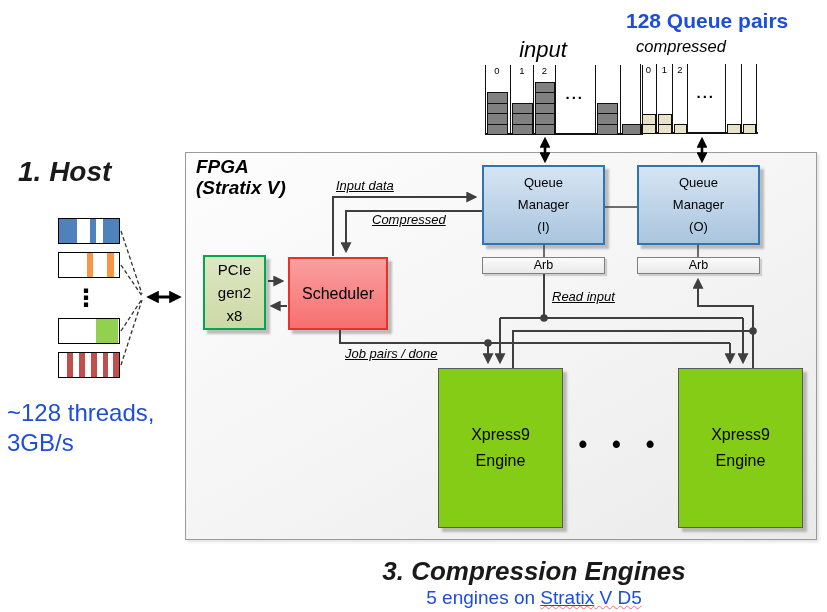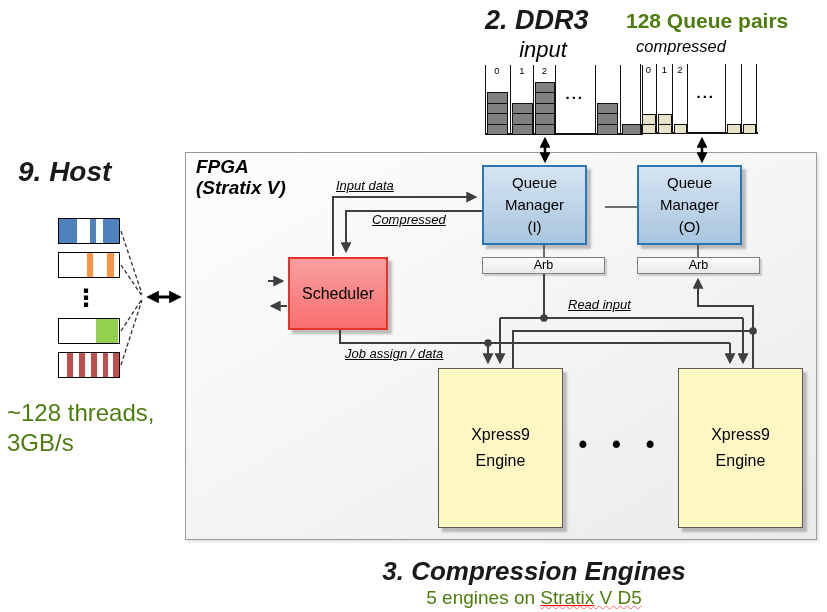--- a/index.html
+++ b/index.html
@@ -2,51 +2,51 @@
 <html><head>
 <meta charset="utf-8">
 <style>
   html,body{margin:0;padding:0;background:#fff;}
   #stage{
     position:relative;width:827px;height:612px;background:#ffffff;overflow:hidden;
     font-family:"Liberation Sans","DejaVu Sans",sans-serif;color:#000;
   }
   .abs{position:absolute;}
   .title{font-weight:bold;font-style:italic;color:#1a1a1a;}
-  .red{color:#4d7c0f;}
+  .red{color:#1d4ed8;}
   .italic-label{font-style:italic;font-size:13px;color:#000;}
   .center{text-align:center;}
 
   
   #fpga-box{
     left:185px;top:152px;width:632px;height:388px;
     background:linear-gradient(150deg,#fdfdfd 0%,#f4f4f4 55%,#eaeaea 100%);
     border:1.3px solid #9a9a9a;box-shadow:2px 2px 3px rgba(0,0,0,0.12);
     box-sizing:border-box;
   }
   #fpga-label{left:196px;top:156px;width:92px;
     font-weight:bold;font-style:italic;font-size:19px;line-height:21px;}
 
   
   .box{box-sizing:border-box;display:flex;flex-direction:column;align-items:center;justify-content:center;
        box-shadow:3.5px 4px 2px rgba(130,130,130,0.5);}
   #pcie-box{left:203px;top:255px;width:63px;height:75px;border:2.5px solid #00a651;
     background:linear-gradient(#dde7c2,#ccd9a6);font-size:15px;line-height:23px;}
   #scheduler-box{left:288px;top:257px;width:100px;height:73px;border:2.5px solid #e63329;
     background:linear-gradient(#fa9f9f,#f76f6f);font-size:16px;}
-  .qm-box{width:105px;height:80px;border:2.5px solid #2e75b6;
-    background:linear-gradient(#d6e4f3,#a9c5de);font-size:15px;line-height:22px;}
+  .qm-box{width:123px;height:80px;border:2.5px solid #2e75b6;
+    background:linear-gradient(#d6e4f3,#a9c5de);font-size:13px;line-height:22px;}
   #qm-i{left:482px;top:165px;}
   #qm-o{left:637px;top:165px;}
   .arb-box{width:123px;height:17px;border:1px solid #7f7f7f;
     background:linear-gradient(#fbfbfb,#e9e9e9);font-size:12.5px;line-height:15px;
     box-shadow:2px 2px 1px rgba(150,150,150,0.4);}
   #arb-i{left:482px;top:257px;}
   #arb-o{left:637px;top:257px;}
-  .engine-box{width:125px;height:160px;border:1.6px solid #595959;background:#fef9c3;
+  .engine-box{width:125px;height:160px;border:1.6px solid #595959;background:#84cc16;
     font-size:16px;line-height:26px;}
   #engine-left{left:438px;top:368px;}
   #engine-right{left:678px;top:368px;}
   #engine-dots{left:576px;top:430px;width:90px;font-size:25px;font-weight:bold;letter-spacing:9px;text-align:center;}
 
   
   .tbar{left:58px;width:62px;height:26px;border:1.6px solid #000;box-sizing:border-box;}
   #host-dots{left:74px;top:281px;width:24px;text-align:center;font-size:24px;font-weight:bold;line-height:34px;}
 
   
@@ -59,21 +59,20 @@
   .qellipsis{position:absolute;top:20px;font-weight:bold;font-size:15px;letter-spacing:2px;}
 
   svg{position:absolute;left:0;top:0;pointer-events:none;}
   .wire-label{position:absolute;font-style:italic;font-size:13px;text-decoration:underline;}
 </style>
 </head>
 <body>
 
 <div id="stage">
 
-  <div class="abs title" style="left:485px;top:5px;font-size:27px;">2. DDR3</div>
   <div class="abs red" style="left:626px;top:9px;font-size:21px;font-weight:bold;">128 Queue pairs</div>
 
   <div class="abs italic-label center" style="left:503px;top:37px;width:80px;font-size:22px;">input</div>
   <div class="abs italic-label center" style="left:631px;top:37px;width:100px;font-size:16.5px;">compressed</div>
 
   <div class="qgroup" style="left:485px;top:65px;width:158px;">
       <div class="qcol" style="left: 0px; width: 23px;">
         <div class="qhead">0</div>
         <div class="qstack">
           <div class="qcell" style="height: 11.4px; background: rgb(128, 128, 128);"></div>
@@ -141,37 +140,42 @@
         </div>
       </div>
       <div class="qcol qcol-end" style="left: 101px; width: 16px;">
         <div class="qstack">
           <div class="qcell" style="height: 10.4px; background: rgb(231, 227, 201);"></div>
         </div>
       </div>
       <div class="qellipsis" style="left: 56.5px;">...</div>
     </div>
 
-  <div class="abs title" style="left:18px;top:156px;font-size:28px;">9. Host</div>
+  <div class="abs title" style="left:18px;top:156px;font-size:28px;">1. Host</div>
   <div class="abs tbar" style="top: 218px; background: linear-gradient(to right, rgb(79, 129, 189) 0%, rgb(79, 129, 189) 30%, rgb(255, 255, 255) 30%, rgb(255, 255, 255) 51%, rgb(79, 129, 189) 51%, rgb(79, 129, 189) 62%, rgb(255, 255, 255) 62%, rgb(255, 255, 255) 73%, rgb(79, 129, 189) 73%, rgb(79, 129, 189) 100%);"></div>
   <div class="abs tbar" style="top: 252px; background: linear-gradient(to right, rgb(255, 255, 255) 0%, rgb(255, 255, 255) 47%, rgb(247, 150, 70) 47%, rgb(247, 150, 70) 57%, rgb(255, 255, 255) 57%, rgb(255, 255, 255) 80%, rgb(247, 150, 70) 80%, rgb(247, 150, 70) 91%, rgb(255, 255, 255) 91%, rgb(255, 255, 255) 100%);"></div>
   <div class="abs" id="host-dots">⋮</div>
   <div class="abs tbar" style="top: 318px; background: linear-gradient(to right, rgb(255, 255, 255) 0%, rgb(255, 255, 255) 62%, rgb(146, 208, 80) 62%, rgb(146, 208, 80) 98%, rgb(255, 255, 255) 98%, rgb(255, 255, 255) 100%);"></div>
   <div class="abs tbar" style="top: 352px; background: linear-gradient(to right, rgb(255, 255, 255) 0%, rgb(255, 255, 255) 13%, rgb(192, 80, 77) 13%, rgb(192, 80, 77) 23%, rgb(255, 255, 255) 23%, rgb(255, 255, 255) 34%, rgb(192, 80, 77) 34%, rgb(192, 80, 77) 43%, rgb(255, 255, 255) 43%, rgb(255, 255, 255) 53%, rgb(192, 80, 77) 53%, rgb(192, 80, 77) 63%, rgb(255, 255, 255) 63%, rgb(255, 255, 255) 73%, rgb(192, 80, 77) 73%, rgb(192, 80, 77) 82%, rgb(255, 255, 255) 82%, rgb(255, 255, 255) 90%, rgb(192, 80, 77) 90%, rgb(192, 80, 77) 100%);"></div>
   <div class="abs red" style="left:7px;top:398px;font-size:24px;line-height:30px;">
     <div>~128 threads,</div>
     <div>3GB/s</div>
   </div>
 
   <div class="abs" id="fpga-box"></div>
   <div class="abs" id="fpga-label">
     <div>FPGA</div>
     <div>(Stratix V)</div>
   </div>
 
+  <div class="abs box" id="pcie-box">
+    <div>PCIe</div>
+    <div>gen2</div>
+    <div>x8</div>
+  </div>
 
   <div class="abs box" id="scheduler-box">
     <div>Scheduler</div>
   </div>
 
   <div class="abs box qm-box" id="qm-i">
     <div>Queue</div>
     <div>Manager</div>
     <div>(I)</div>
   </div>
@@ -189,22 +193,22 @@
     <div>Engine</div>
   </div>
   <div class="abs box engine-box" id="engine-right">
     <div>Xpress9</div>
     <div>Engine</div>
   </div>
   <div class="abs" id="engine-dots">• • •</div>
 
   <div class="wire-label" style="left:336px;top:178px;">Input data</div>
   <div class="wire-label" style="left:372px;top:212px;">Compressed</div>
-  <div class="wire-label" style="left:552px;top:297px;margin-left:16px;">Read input</div>
-  <div class="wire-label" style="left:345px;top:346px;">Job assign / data</div>
+  <div class="wire-label" style="left:552px;top:289px;">Read input</div>
+  <div class="wire-label" style="left:345px;top:346px;">Job pairs / done</div>
 
   <div class="abs title center" style="left:234px;top:556px;width:600px;font-size:26px;">3. Compression Engines</div>
   <div class="abs red center" style="left:234px;top:587px;width:600px;font-size:19px;">
     <span>5 engines on </span><span style="text-decoration:underline wavy #ff6b6b 1px;"><span style="text-decoration:underline solid #ff0000;">Stratix</span><span> V D5</span></span>
   </div>
 
   <svg width="827" height="612" viewBox="0 0 827 612">
     <defs>
       <marker id="ah" viewBox="0 0 10 10" refX="7" refY="5" markerWidth="5.5" markerHeight="5.5" orient="auto-start-reverse">
         <path d="M0 0 L10 5 L0 10 z" fill="#3f3f3f"></path>

